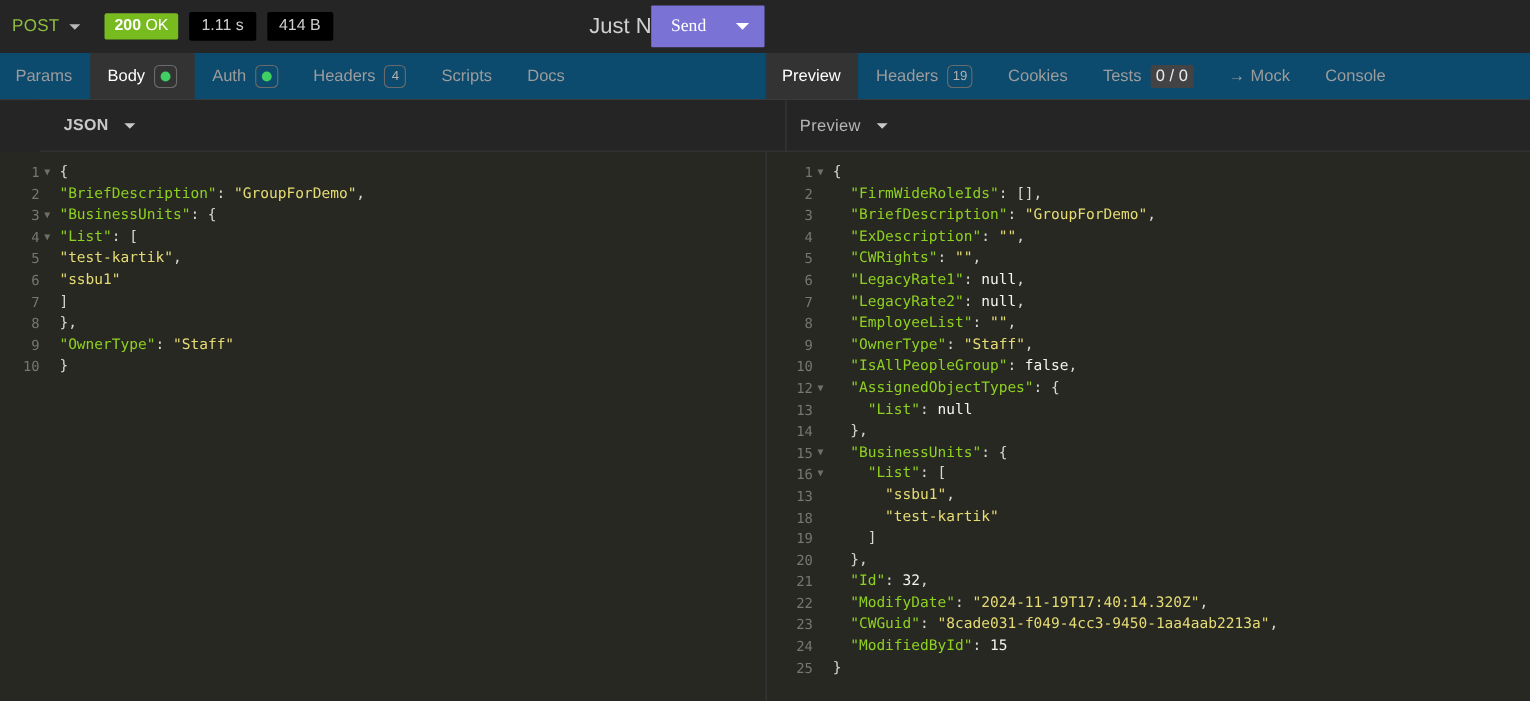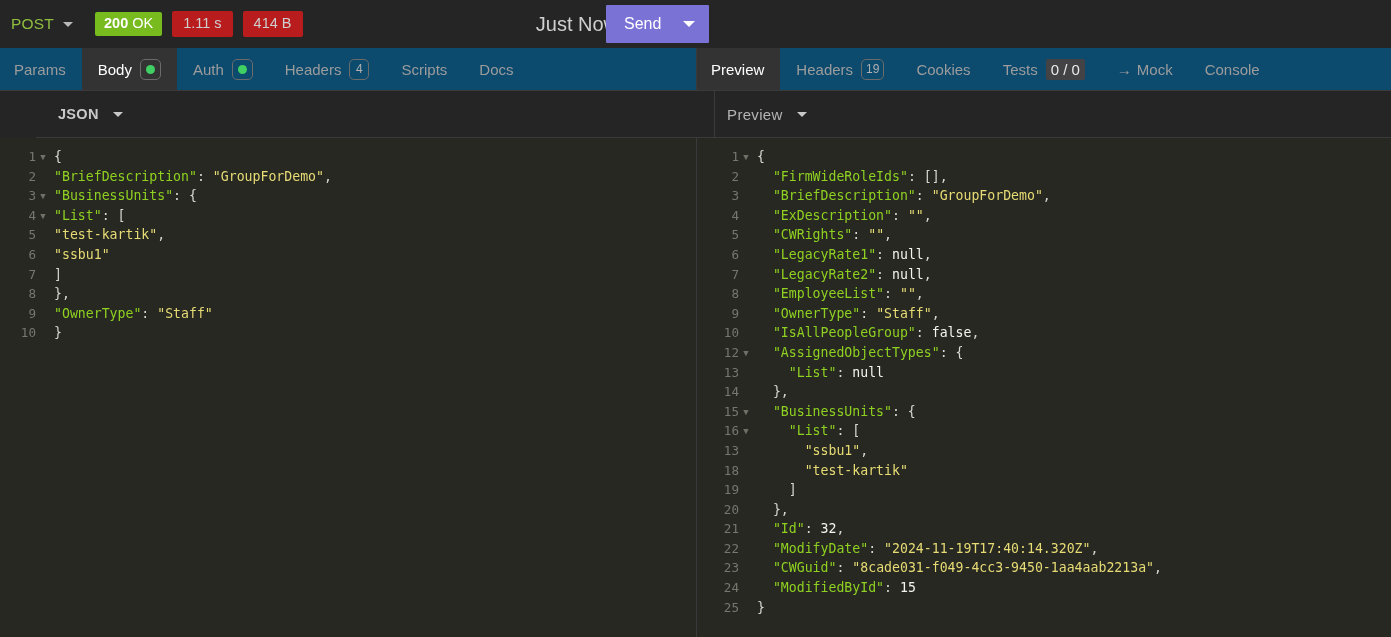--- a/index.html
+++ b/index.html
@@ -42,25 +42,26 @@
     color: #d6d6d6; font-size: 16px; white-space: nowrap;
     letter-spacing: .05px;
   }
   .url-hl {
     position: absolute; left: 528px; top: 11px;
     width: 23px; height: 25px;
     border: 1.6px solid #cf2b2b;
     pointer-events: none;
   }
   .send-btn {
-    position: absolute; left: 606px; top: 5px;
+    position: absolute; left: 592px; top: 5px;
     width: 103px; height: 38px;
     background: #7b72d6;
     display: flex; align-items: center;
     border-radius: 1px;
+    font-family: Liberation Serif, serif;
   }
   .send-btn .lbl {
     color: #ffffff; font-size: 16px;
     margin-left: 18px;
   }
   .send-btn .dd {
     margin-left: auto; margin-right: 14px;
     width: 0; height: 0;
     border-left: 6px solid transparent;
     border-right: 6px solid transparent;
@@ -75,21 +76,21 @@
   }
   .badge-ok {
     background: #78bb1f; color: #ffffff;
     font-size: 14.5px; padding: 4px 9px 5px 9px;
     border-radius: 2px; line-height: 1;
     display: flex; align-items: baseline; gap: 4px;
   }
   .badge-ok b { font-weight: bold; }
   .badge-ok span { font-weight: normal; }
   .badge-grey {
-    background: #b91c1c; color: #cfcfcf;
+    background: #000000; color: #cfcfcf;
     font-size: 14.5px; padding: 5px 11px 6px 11px;
     border-radius: 2px; line-height: 1;
   }
   .justnow {
     margin-left: auto; margin-right: 20px;
     color: #d0d0d0; font-size: 20px;
     display: flex; align-items: center; gap: 9px;
   }
 
   

